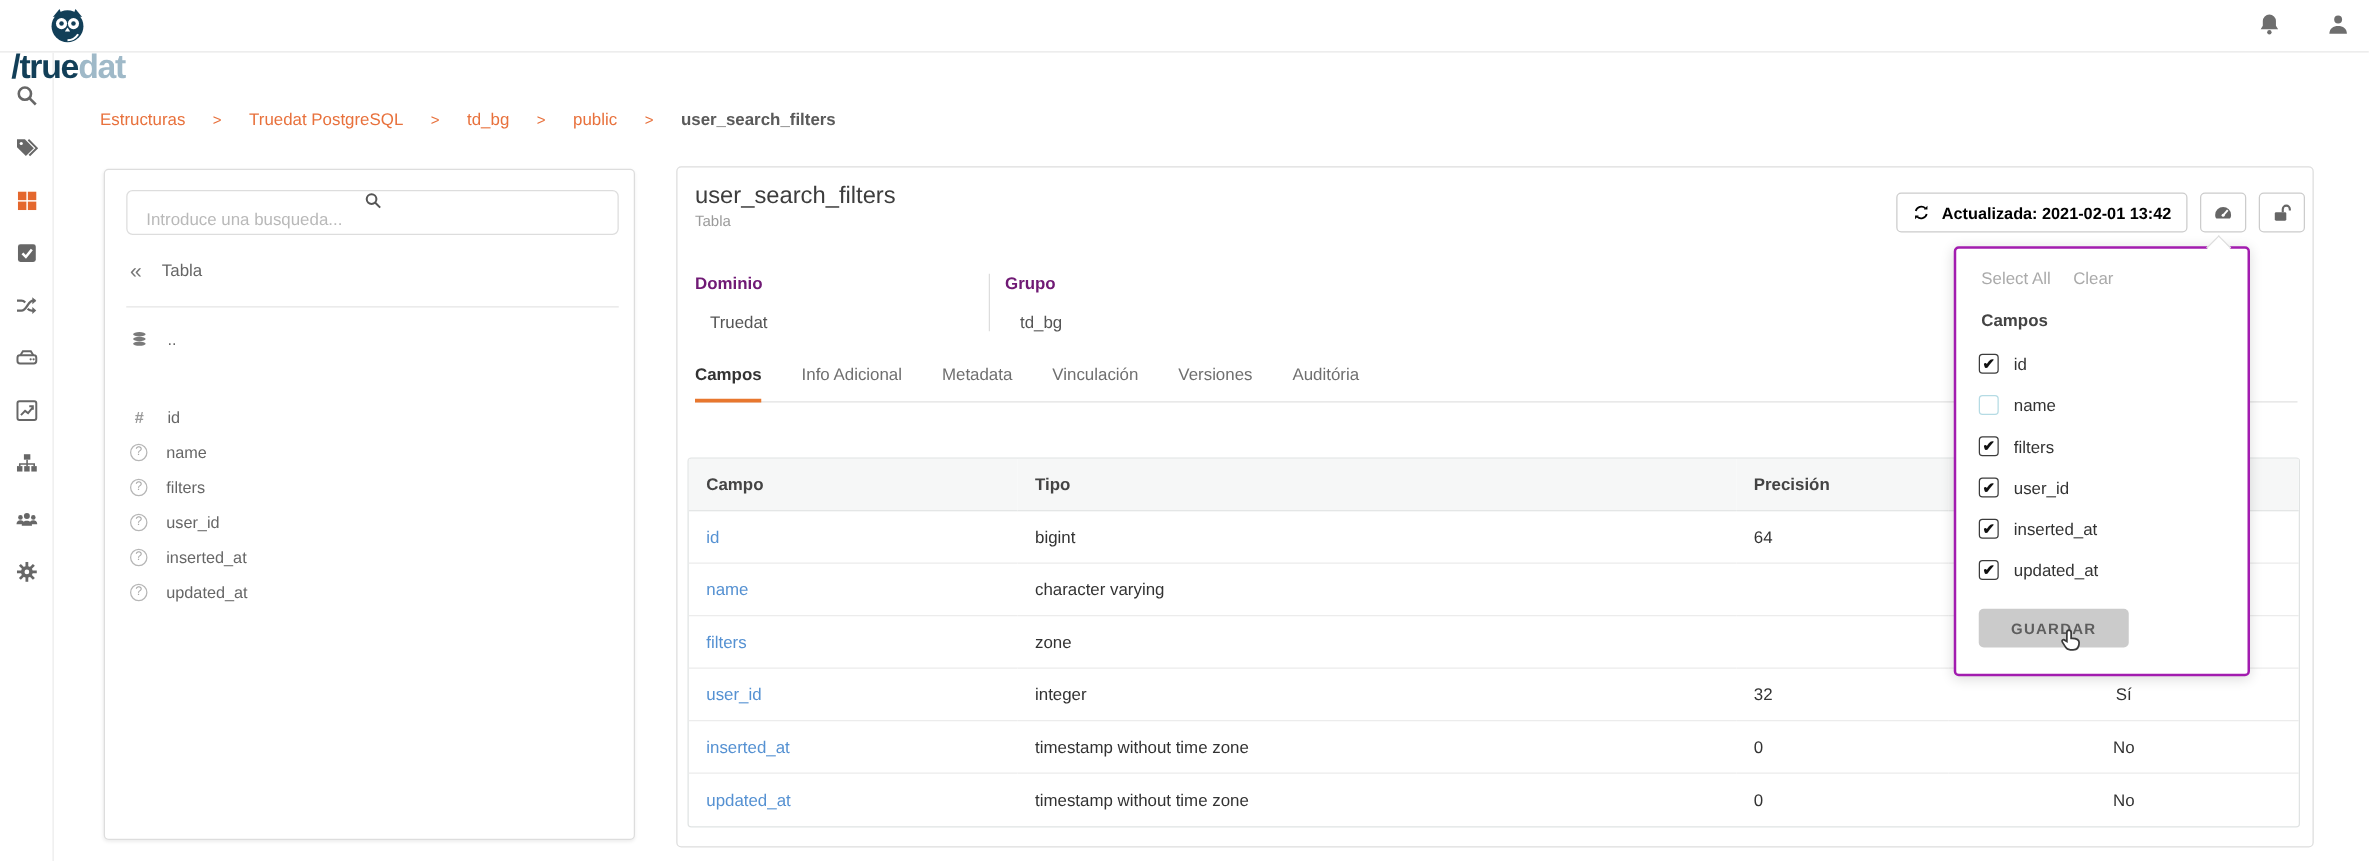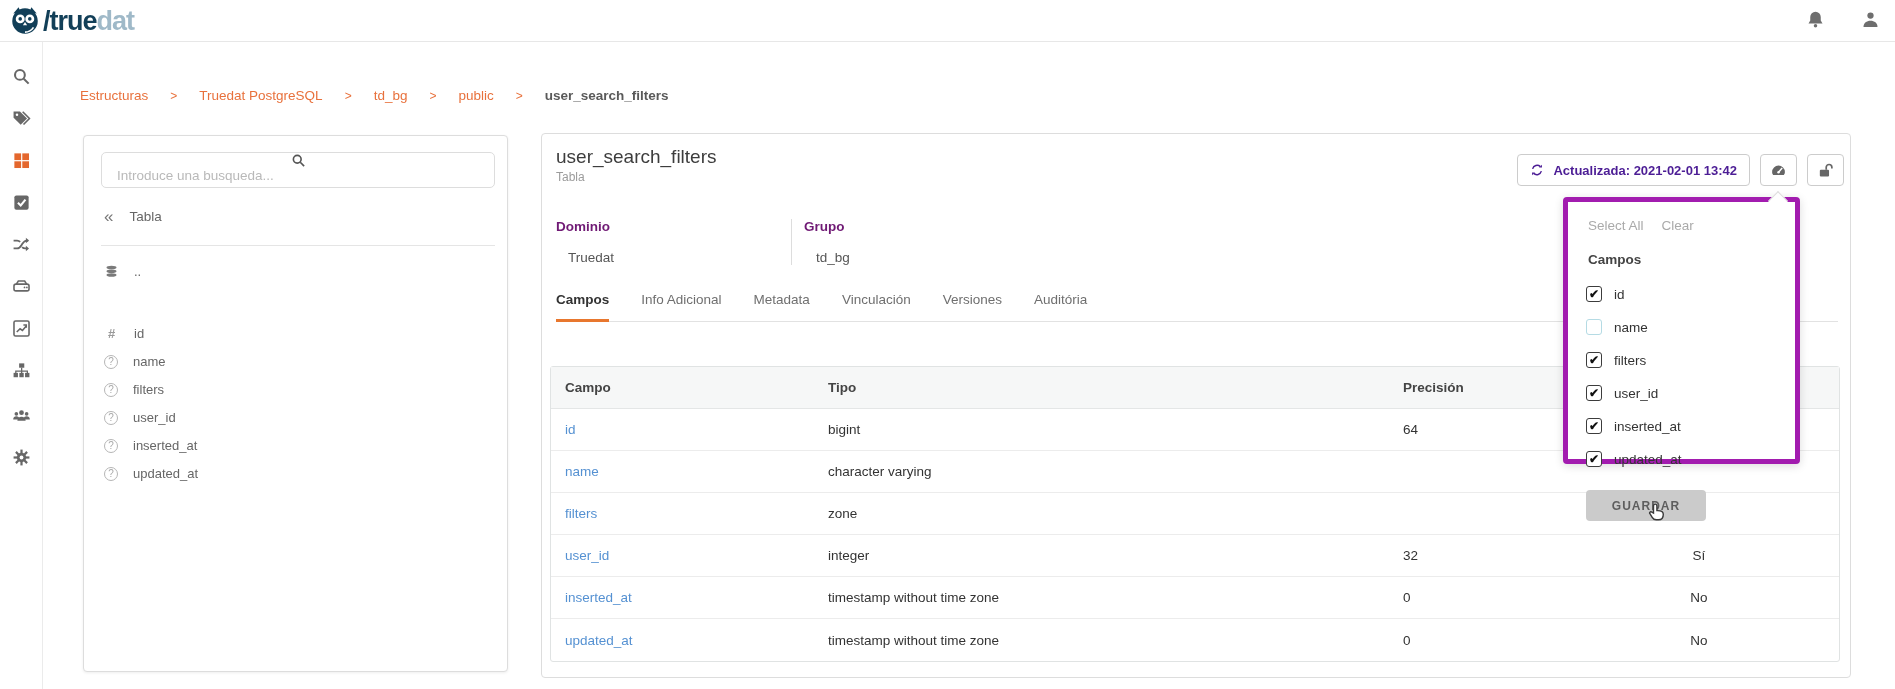--- a/index.html
+++ b/index.html
@@ -2,21 +2,21 @@
 <html><head>
 <meta charset="utf-8">
 <style>
   * { margin:0; padding:0; box-sizing:border-box; }
   html,body { width:1895px; height:689px; overflow:hidden; background:#fff;
     font-family:"Liberation Sans", sans-serif; color:#4a4a4a; }
 
   
   .topbar { position:absolute; left:0; top:0; width:1895px; height:42px; background:#fff;
     border-bottom:1px solid #e7e7e7; z-index:30; }
-  .logo { position:absolute; left:8px; top:4px; display:flex; align-items:center; }
+  .logo { position:absolute; left:8px; top:4px; display:flex; align-items:center;flex-direction:column; }
   .logo svg { width:34px; height:34px; }
   .logo-text { font-size:27px; font-weight:bold; letter-spacing:-1px; margin-left:1px; }
   .logo-dark { color:#123f58; }
   .logo-light { color:#9fb9c8; }
   .topbar-icons { position:absolute; right:14px; top:9px; display:flex; gap:34px; }
   .topbar-icons svg { width:21px; height:21px; color:#6e6e6e; }
 
   
   .rail { position:absolute; left:0; top:42px; width:43px; height:647px; background:#fff;
     border-right:1px solid #ebebeb; z-index:25; }
@@ -54,21 +54,21 @@
     font-size:10px; display:flex; align-items:center; justify-content:center; }
 
   
   .main-card { position:absolute; left:541px; top:133px; width:1310px; height:545px;
     background:#fff; border:1px solid #ddd; border-radius:4px; }
   .mc-title { position:absolute; left:14px; top:12px; font-size:19px; color:#3d3d3d; }
   .mc-subtitle { position:absolute; left:14px; top:36px; font-size:12px; color:#9b9b9b; }
   .mc-buttons { position:absolute; right:6px; top:20px; display:flex; gap:10px; }
   .btn { border:1px solid #ccc; border-radius:4px; background:#fff; height:32px;
     display:flex; align-items:center; justify-content:center; cursor:pointer; color:#555; }
-  .btn-updated { padding:0 12px; font-size:13px; font-weight:bold; color:#4c1d95; gap:9px; }
+  .btn-updated { padding:0 12px; font-size:13px; font-weight:bold; color:#000000; gap:9px; }
   .btn-updated svg { width:14px; height:14px; }
   .btn-icon { width:37px; } .btn-icon svg { width:17px; height:17px; color:#666; }
 
   .meta-row { position:absolute; left:14px; top:85px; display:flex; }
   .meta-col { width:235px; }
   .meta-col2 { padding-left:12px; border-left:1px solid #ddd; width:235px; }
   .meta-label { font-size:13.5px; font-weight:bold; color:#701a75; }
   .meta-value { font-size:13.5px; color:#555; margin:16px 0 0 12px; }
 
   .tabs { position:absolute; left:14px; top:158px; width:1282px; display:flex; gap:32px;
@@ -80,22 +80,22 @@
   .dtable { position:absolute; left:8px; top:232px; width:1290px; border:1px solid #e0e3e3;
     border-radius:3px; border-collapse:separate; border-spacing:0; font-size:13.5px; }
   .dtable th { background:#f6f7f7; text-align:left; font-weight:bold; color:#444;
     height:42px; padding:0 0 0 14px; border-bottom:1px solid #e4e6e6; }
   .dtable td { height:42px; padding:0 0 0 14px; color:#333; border-bottom:1px solid #ececec; }
   .dtable tr:last-child td { border-bottom:none; }
   .dtable td.link { color:#5591d2; cursor:pointer; }
   .col-si { text-align:center; padding:0 !important; }
 
   
-  .dropdown { position:absolute; left:1563px; top:197px; width:237px; height:267px;
-    background:#fff; border:5px solid #a21caf; border-radius:4px; z-index:40;
+  .dropdown { position:absolute; left:1563px; top:197px; width:237px; height:344px;
+    background:#fff; border:2px solid #a21caf; border-radius:4px; z-index:40;
     box-shadow:0 2px 10px rgba(0,0,0,.14); }
   .dd-caret { position:absolute; left:203px; top:-8px; width:14px; height:14px; background:#fff;
     border-left:1px solid #ddd; border-top:1px solid #ddd; transform:rotate(45deg); }
   .dd-links { position:absolute; left:20px; top:16px; display:flex; gap:18px;
     font-size:13.5px; color:#aaa; }
   .dd-links span { cursor:pointer; }
   .dd-title { position:absolute; left:20px; top:50px; font-size:13.5px; font-weight:bold; color:#444; }
   .dd-option { position:absolute; left:18px; display:flex; align-items:center; gap:12px;
     font-size:13.5px; color:#333; cursor:pointer; }
   .dd-check { width:16px; height:16px; border:1.6px solid #3c3c3c; border-radius:3px;

